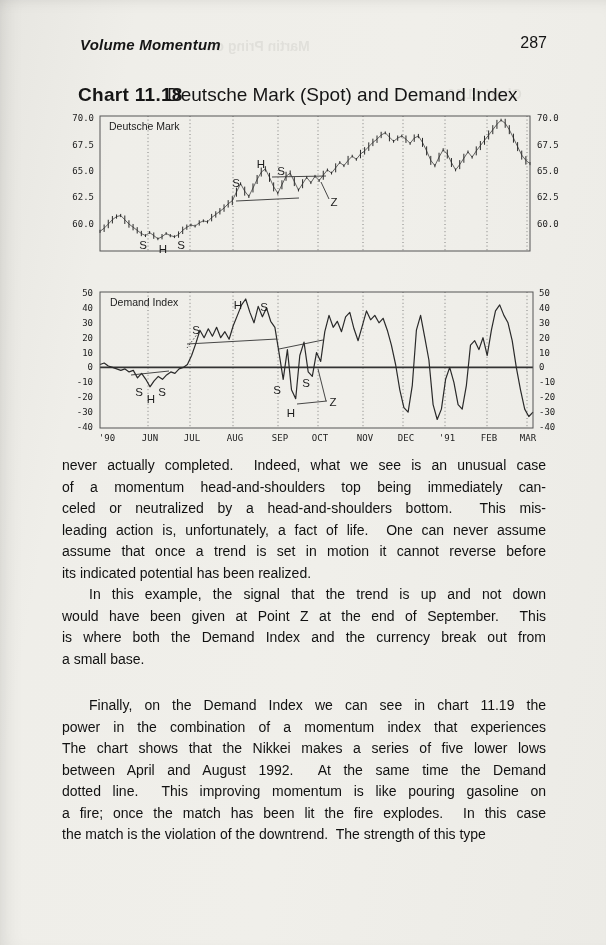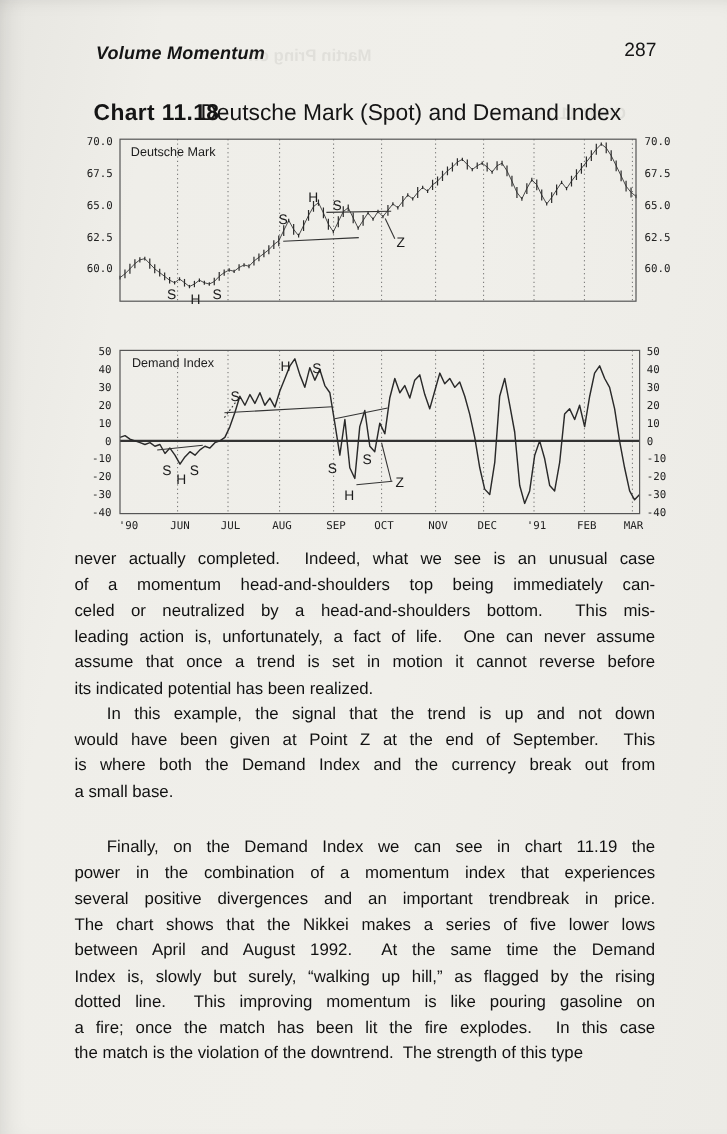--- a/index.html
+++ b/index.html
@@ -248,22 +248,20 @@
       <div class="bodyline">celed or neutralized by a head-and-shoulders bottom.  This mis-</div>
       <div class="bodyline">leading action is, unfortunately, a fact of life.  One can never assume</div>
       <div class="bodyline">assume that once a trend is set in motion it cannot reverse before</div>
       <div class="bodyline last">its indicated potential has been realized.</div>
       <div class="bodyline" style="text-indent: 27px;">In this example, the signal that the trend is up and not down</div>
       <div class="bodyline">would have been given at Point Z at the end of September.  This</div>
       <div class="bodyline">is where both the Demand Index and the currency break out from</div>
       <div class="bodyline last">a small base.</div>
       <div class="bodyline" style="text-indent: 27px; margin-top: 25px;">Finally, on the Demand Index we can see in chart 11.19 the</div>
       <div class="bodyline">power in the combination of a momentum index that experiences</div>
-      <div class="bodyline">several positive divergences and an important trendbreak in price.</div>
       <div class="bodyline">The chart shows that the Nikkei makes a series of five lower lows</div>
       <div class="bodyline">between April and August 1992.  At the same time the Demand</div>
-      <div class="bodyline">Index is, slowly but surely, “walking up hill,” as flagged by the rising</div>
       <div class="bodyline">dotted line.  This improving momentum is like pouring gasoline on</div>
       <div class="bodyline">a fire; once the match has been lit the fire explodes.  In this case</div>
       <div class="bodyline last">the match is the violation of the downtrend.  The strength of this type</div>
     </div>
 
 </div>
 
 </body></html>

